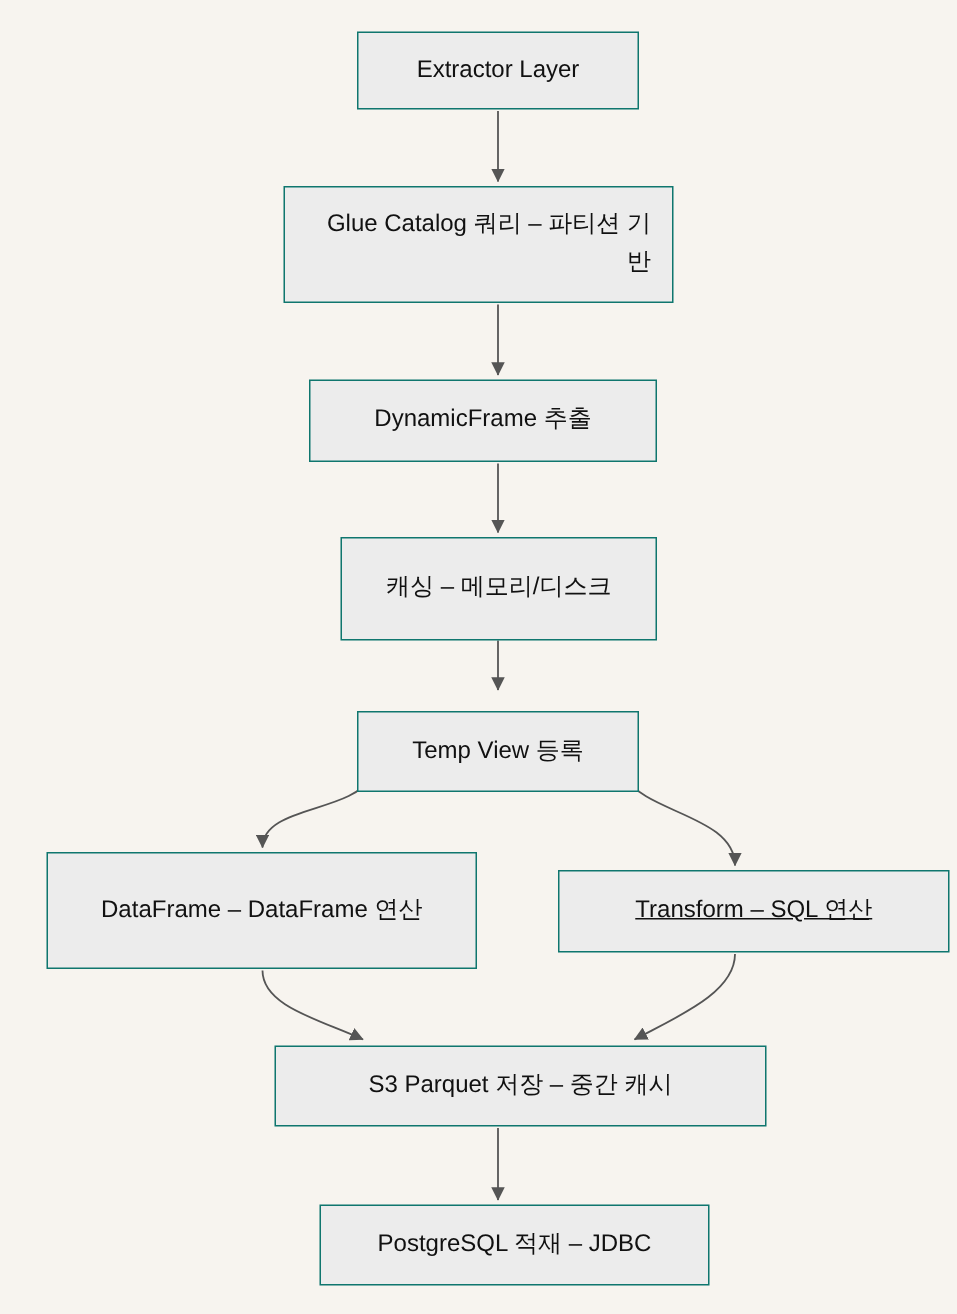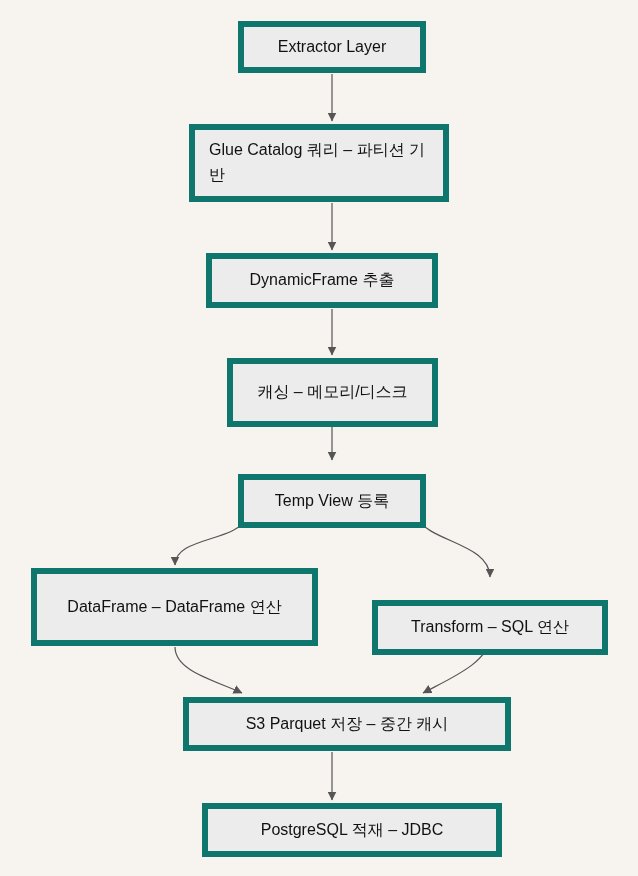--- a/index.html
+++ b/index.html
@@ -17,40 +17,40 @@
   .edges-layer {
     position: absolute;
     left: 0; top: 0;
     width: 638px; height: 876px;
     pointer-events: none;
   }
   .node {
     position: absolute;
     box-sizing: border-box;
     background: #ececec;
-    border: 6px solid #0f766e;
+    border: 1px solid #0f766e;
     display: flex;
     align-items: center;
     justify-content: center;
-    text-align: left;
+    text-align: right;
     font-size: 16px;
     line-height: 1.55;
     color: #111111;
     padding: 2px 14px;
   }
   
   .n-extractor            { left: 238px; top:  21px; width: 188px; height: 52px; }
   .n-glue-catalog         { left: 189px; top: 124px; width: 260px; height: 78px; }
   .n-dynamicframe         { left: 206px; top: 253px; width: 232px; height: 55px; }
   .n-caching              { left: 227px; top: 358px; width: 211px; height: 69px; }
   .n-temp-view            { left: 238px; top: 463px; width: 188px; height: 54px; margin-top: 11px; }
   .n-transform-dataframe  { left:  31px; top: 568px; width: 287px; height: 78px; }
-  .n-transform-sql        { left: 372px; top: 600px; width: 236px; height: 55px; }
+  .n-transform-sql        { left: 372px; top: 580px; width: 261px; height: 55px; text-decoration: underline; }
   .n-s3-parquet           { left: 183px; top: 697px; width: 328px; height: 54px; }
-  .n-postgresql           { left: 202px; top: 803px; width: 300px; height: 54px; }
+  .n-postgresql           { left: 213px; top: 803px; width: 260px; height: 54px; }
   .edge {
     fill: none;
     stroke: #555555;
     stroke-width: 1.2;
   }
 </style>
 </head>
 <body>
 
 <div class="canvas">

